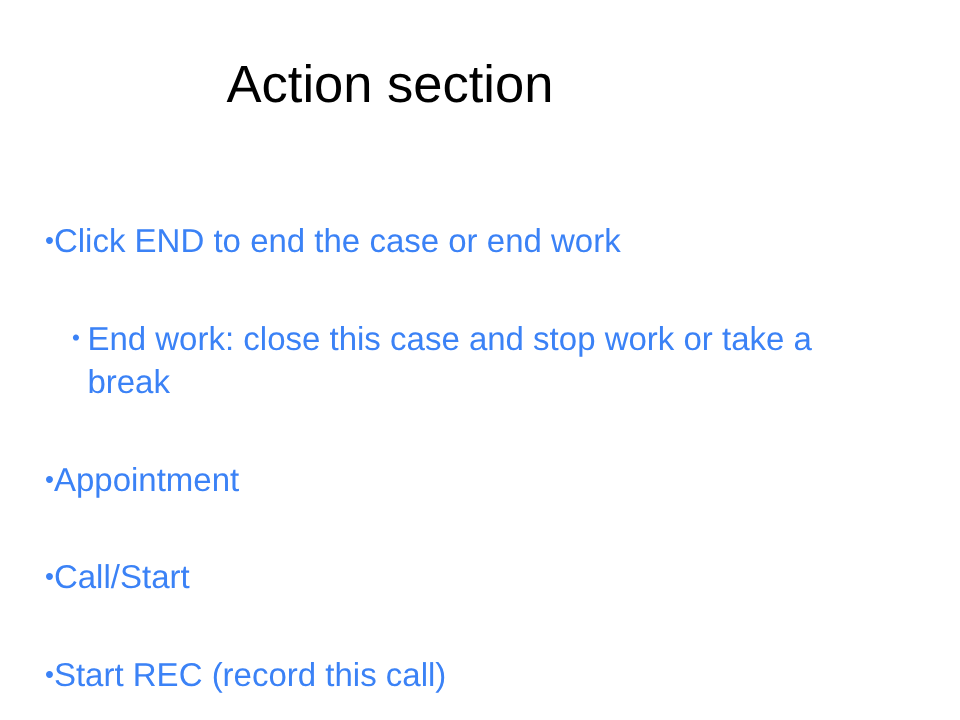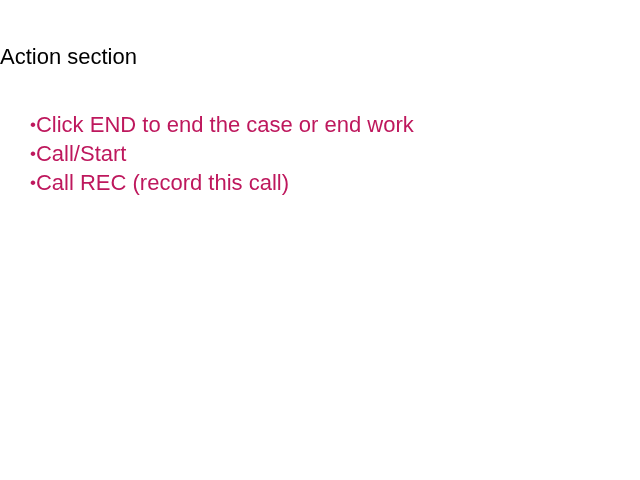--- a/index.html
+++ b/index.html
@@ -15,38 +15,40 @@
     overflow: hidden;
     font-family: "Liberation Sans", sans-serif;
     color: #000000;
     -webkit-font-smoothing: none;
   }
   .slide-title {
     position: absolute;
     left: 0;
     top: 39px;
     width: 520px;
-    font-size: 22px;
+    text-align: center;
+    font-size: 35px;
     line-height: 36px;
     font-weight: normal;
     color: #000000;
     white-space: nowrap;
   }
   .body-block {
     position: absolute;
     left: 30px;
     top: 110px;
     width: 588px;
   }
   .bullet-line {
     display: block;
     font-size: 22px;
     line-height: 29px;
-    color: #be185d;
+    color: #3b82f6;
     text-indent: 0;
+    margin-top: 36px;
   }
   .lvl1 {
     padding-left: 0px;
   }
   .lvl1 .btext {
     display: inline;
   }
   .lvl1 .bmark {
     font-size: 17px;
     line-height: 0;
@@ -81,23 +83,25 @@
 
 <div class="slide">
 
   <div class="slide-title">Action section</div>
 
   <div class="body-block">
 
     <div class="bullet-line lvl1"><span class="bmark">•</span><span class="btext">Click END to end the case or end work</span></div>
 
 
+    <div class="bullet-line lvl2"><span class="bmark">•</span><span class="gap-l2"></span><span class="btext hang">End work: close this case and stop work or take a break</span></div>
 
+    <div class="bullet-line lvl1"><span class="bmark">•</span><span class="btext">Appointment</span></div>
 
 
     <div class="bullet-line lvl1"><span class="bmark">•</span><span class="btext">Call/Start</span></div>
 
 
 
-    <div class="bullet-line lvl1"><span class="bmark">•</span><span class="btext">Call REC (record this call)</span></div>
+    <div class="bullet-line lvl1"><span class="bmark">•</span><span class="btext">Start REC (record this call)</span></div>
 
   </div>
 </div>
 
 </body></html>

